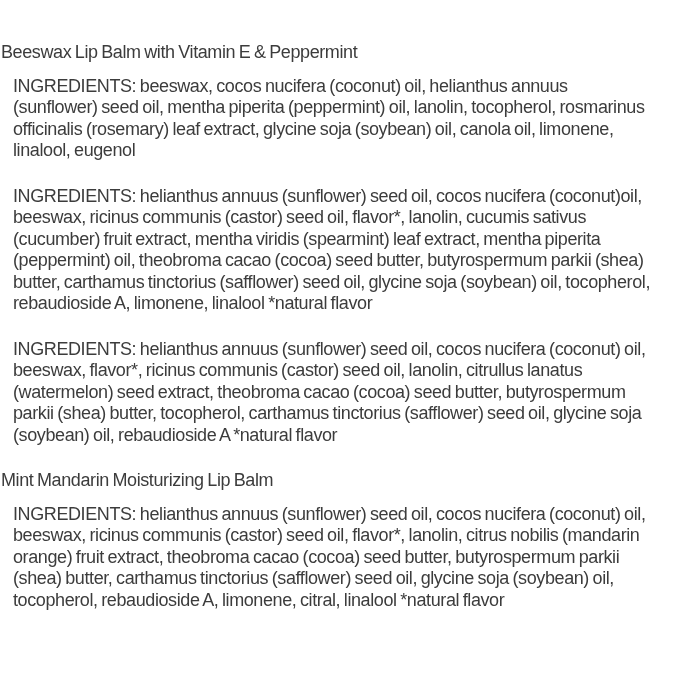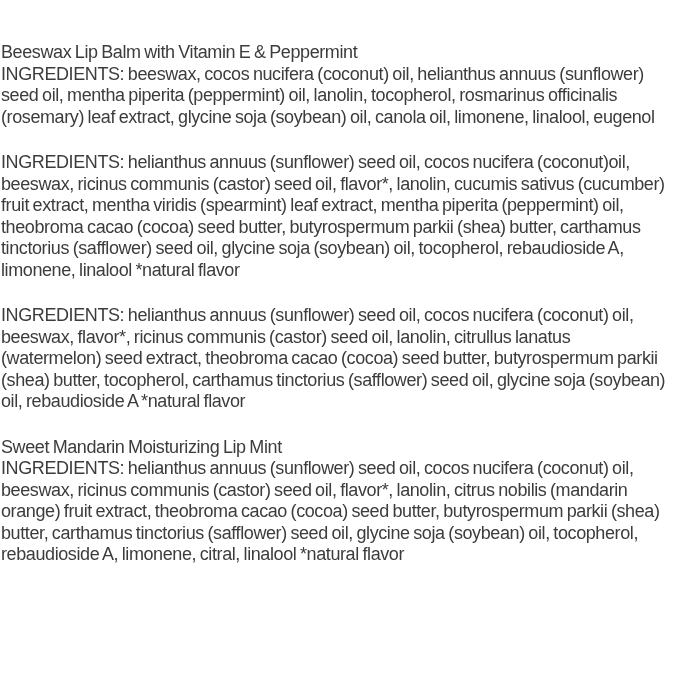--- a/index.html
+++ b/index.html
@@ -28,21 +28,21 @@
     margin: 0 0 24px 0;
   }
   .product-title {
     margin: 0;
     padding: 0;
     font-size: inherit;
     font-weight: 400;
     line-height: inherit;
   }
   .product-ingredients {
-    margin: 0;
+    margin: 12px;
     padding: 0;
   }
 </style>
 </head>
 <body style="background: rgb(255, 255, 255);">
 
 <main class="sheet" style="color: rgb(60, 60, 60);">
 
   <section class="product">
     <h2 class="product-title">Beeswax Lip Balm with Vitamin E &amp; Peppermint</h2>
@@ -51,17 +51,17 @@
 
   <section class="product">
     <p class="product-ingredients">INGREDIENTS: helianthus annuus (sunflower) seed oil, cocos nucifera (coconut)oil, beeswax, ricinus communis (castor) seed oil, flavor*, lanolin, cucumis sativus (cucumber) fruit extract, mentha viridis (spearmint) leaf extract, mentha piperita (peppermint) oil, theobroma cacao (cocoa) seed butter, butyrospermum parkii (shea) butter, carthamus tinctorius (safflower) seed oil, glycine soja (soybean) oil, tocopherol, rebaudioside A, limonene, linalool *natural flavor</p>
   </section>
 
   <section class="product">
     <p class="product-ingredients">INGREDIENTS: helianthus annuus (sunflower) seed oil, cocos nucifera (coconut) oil, beeswax, flavor*, ricinus communis (castor) seed oil, lanolin, citrullus lanatus (watermelon) seed extract, theobroma cacao (cocoa) seed butter, butyrospermum parkii (shea) butter, tocopherol, carthamus tinctorius (safflower) seed oil, glycine soja (soybean) oil, rebaudioside A *natural flavor</p>
   </section>
 
   <section class="product">
-    <h2 class="product-title">Sweet Mandarin Moisturizing Lip Mint</h2>
+    <h2 class="product-title">Mint Mandarin Moisturizing Lip Balm</h2>
     <p class="product-ingredients">INGREDIENTS: helianthus annuus (sunflower) seed oil, cocos nucifera (coconut) oil, beeswax, ricinus communis (castor) seed oil, flavor*, lanolin, citrus nobilis (mandarin orange) fruit extract, theobroma cacao (cocoa) seed butter, butyrospermum parkii (shea) butter, carthamus tinctorius (safflower) seed oil, glycine soja (soybean) oil, tocopherol, rebaudioside A, limonene, citral, linalool *natural flavor</p>
   </section>
 
 </main>
 
 </body></html>

